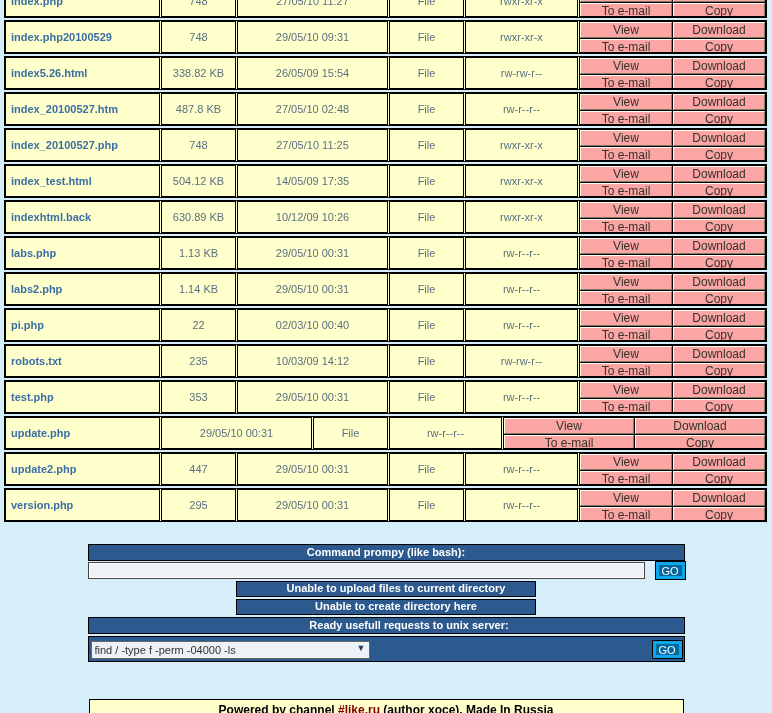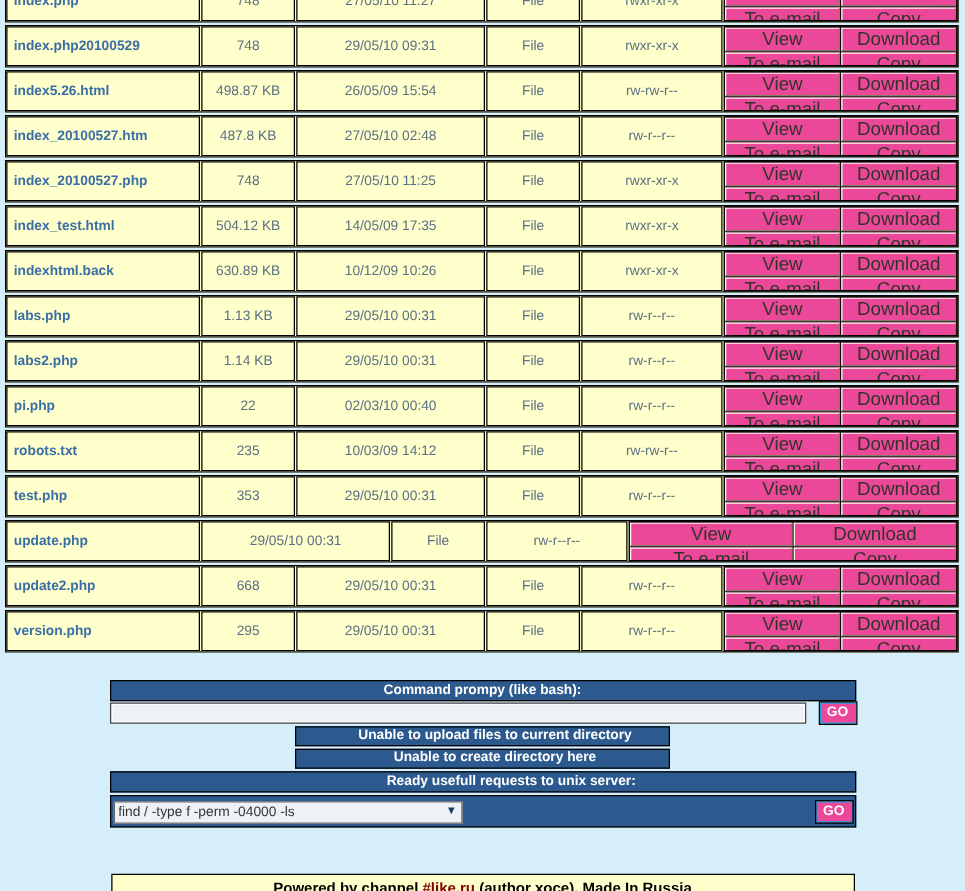--- a/index.html
+++ b/index.html
@@ -25,42 +25,42 @@
   .fcell.c-name a { color: #3a6ea5; font-weight: bold; text-decoration: none; }
   .fcell.c-size  { width: 75px; }
   .fcell.c-date  { width: 151px; }
   .fcell.c-type  { width: 75px; }
   .fcell.c-perms { width: 113px; }
   .fcell.c-actions {
     flex: 1; padding: 0; background: #000;
     display: grid; grid-template-columns: 1fr 1fr; grid-template-rows: 1fr 1fr; gap: 1px;
   }
   button.act {
-    font-family: inherit; font-size: 15px; color: #33332a;
-    background: #ec4899; padding: 0; cursor: pointer;
+    font-family: inherit; font-size: 12px; color: #33332a;
+    background: #fca5a5; padding: 0; cursor: pointer;
     border: 1px solid; border-color: #fffdf2 #807e68 #807e68 #fffdf2;
   }
 
   
   .panel { width: 597px; margin: 22px auto 17px; }
   .bar-header {
     height: 17px; border: 1px solid #000; background: #2d5a8e;
     color: #fff; font-weight: bold; font-size: 11px;
     text-align: center; line-height: 15px;
   }
   .cmd-row { display: flex; margin-top: 1px; height: 17px; }
   .cmd-input {
     width: 557px; height: 17px; border: 1px solid #444; background: #eef2f7;
     box-shadow: inset 0 0 0 1px #fff;
     font-family: inherit; font-size: 11px; padding: 1px 3px;
   }
   .go {
     margin-left: auto; width: 29px; height: 17px;
-    background: #ec4899; color: #fff; font-weight: bold; font-size: 11px;
-    border: 1px solid #0ea5e9; outline: 1px solid #000;
+    background: #0369a1; color: #fff; font-weight: normal; font-size: 11px;
+    border: 3px solid #0ea5e9; outline: 1px solid #000;
     font-family: inherit; padding: 0; line-height: 13px; cursor: pointer;
   }
   .notice {
     width: 300px; height: 16px; margin: 2px auto 0;
     background: #2d5a8e; border: 1px solid #000;
     color: #fff; font-weight: bold; font-size: 11px;
     text-align: center; line-height: 13px; padding-left: 20px;
   }
   .req-header { margin-top: 2px; padding-left: 46px; }
   .req-row {
@@ -120,21 +120,21 @@
       <button class="act">Download</button>
       <button class="act">To e-mail</button>
       <button class="act">Copy</button>
     </div>
   </div>
 
   <div class="frow">
     <div class="fcell c-name">
       <a href="#">index5.26.html</a>
     </div>
-    <div class="fcell c-size">498.87 KB</div>
+    <div class="fcell c-size">338.82 KB</div>
     <div class="fcell c-date">26/05/09 15:54</div>
     <div class="fcell c-type">File</div>
     <div class="fcell c-perms">rw-rw-r--</div>
     <div class="fcell c-actions">
       <button class="act">View</button>
       <button class="act">Download</button>
       <button class="act">To e-mail</button>
       <button class="act">Copy</button>
     </div>
   </div>
@@ -295,21 +295,21 @@
       <button class="act">Download</button>
       <button class="act">To e-mail</button>
       <button class="act">Copy</button>
     </div>
   </div>
 
   <div class="frow">
     <div class="fcell c-name">
       <a href="#">update2.php</a>
     </div>
-    <div class="fcell c-size">668</div>
+    <div class="fcell c-size">447</div>
     <div class="fcell c-date">29/05/10 00:31</div>
     <div class="fcell c-type">File</div>
     <div class="fcell c-perms">rw-r--r--</div>
     <div class="fcell c-actions">
       <button class="act">View</button>
       <button class="act">Download</button>
       <button class="act">To e-mail</button>
       <button class="act">Copy</button>
     </div>
   </div>

